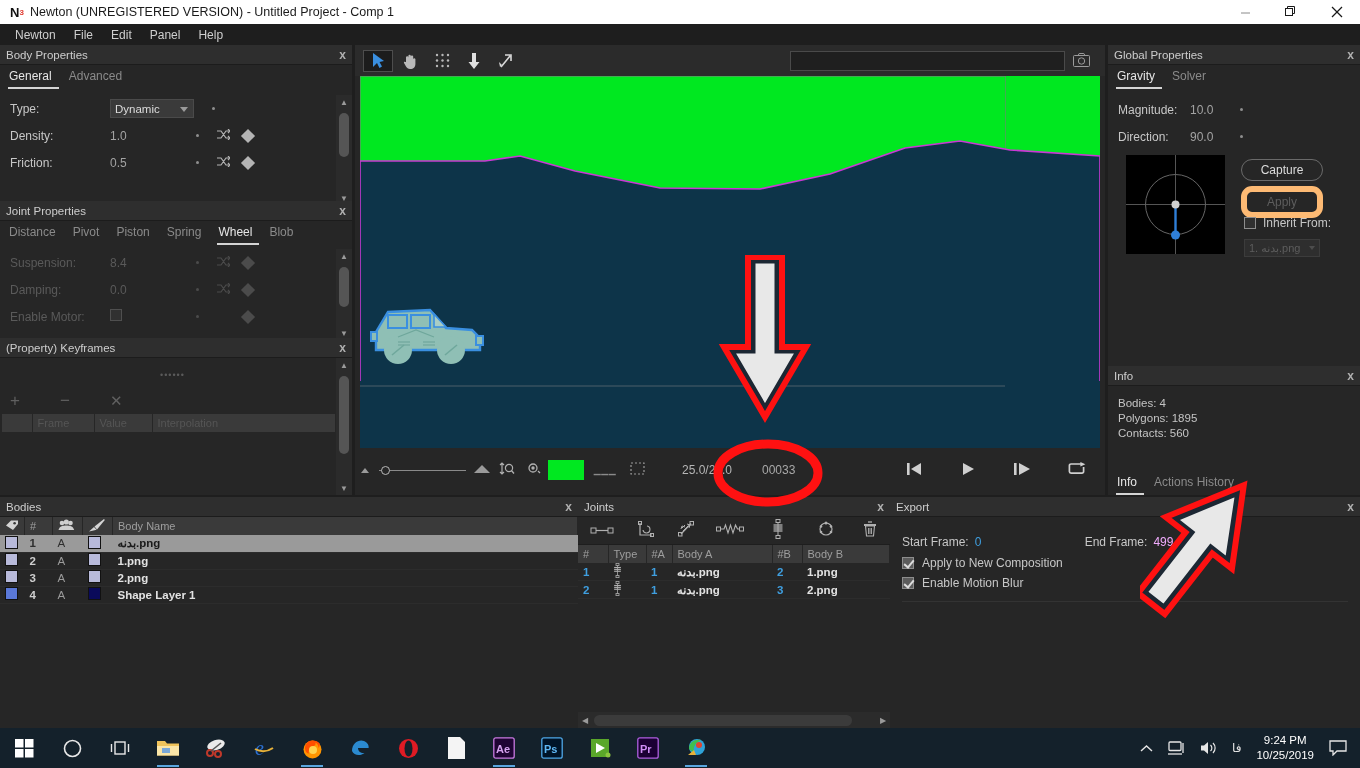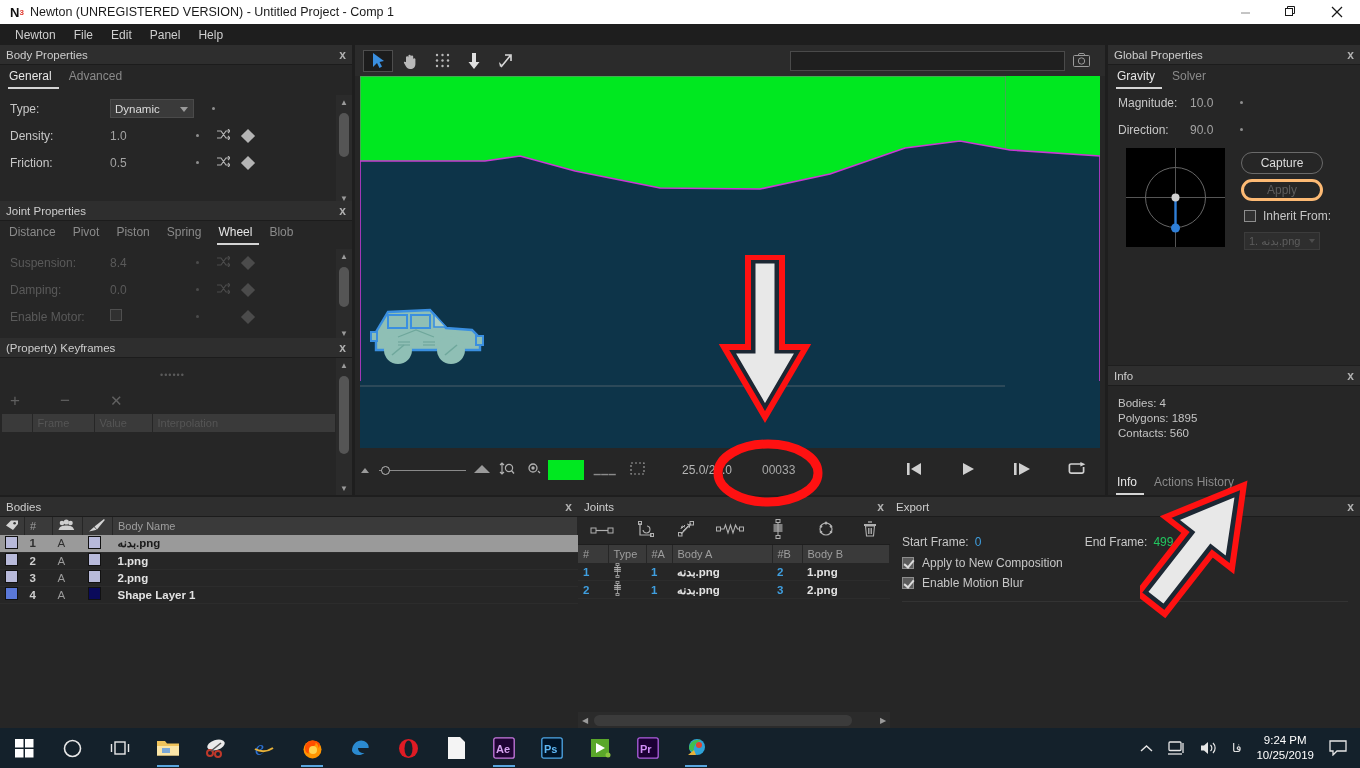--- a/index.html
+++ b/index.html
@@ -469,21 +469,21 @@
   <div class="panel" style="left:1108px;top:45px;width:252px;height:320px;">
     <div class="panel-head">
       <div class="t">Global Properties</div>
       <div class="x">x</div>
     </div>
     <div class="tabs">
       <div class="tab active">Gravity</div>
       <div class="tab">Solver</div>
     </div>
     <div class="panel-body" style="height:274px;">
-      <div class="prow" style="margin-top:0;">
+      <div class="prow" style="margin-top:7px;">
         <div class="plabel" style="width:72px;">Magnitude:</div>
         <div class="pval" style="width:50px;">10.0</div>
         <div class="dot"></div>
       </div>
       <div class="prow">
         <div class="plabel" style="width:72px;">Direction:</div>
         <div class="pval" style="width:50px;">90.0</div>
         <div class="dot"></div>
       </div>
       <div style="position:relative;height:120px;">
@@ -491,21 +491,21 @@
           <svg width="99" height="99" viewBox="0 0 99 99">
             <line x1="49.5" y1="0" x2="49.5" y2="99" stroke="#555" stroke-width="1"></line>
             <line x1="0" y1="49.5" x2="99" y2="49.5" stroke="#555" stroke-width="1"></line>
             <circle cx="49.5" cy="49.5" r="30" fill="none" stroke="#666" stroke-width="1"></circle>
             <line x1="49.5" y1="49.5" x2="49.5" y2="80" stroke="#2f7fd8" stroke-width="2.4"></line>
             <circle cx="49.5" cy="49.5" r="4" fill="#d0d0d0"></circle>
             <circle cx="49.5" cy="80" r="4.5" fill="#2f7fd8"></circle>
           </svg>
         </div>
         <div style="position:absolute;left:133px;top:9px;width:82px;height:22px;border:1px solid #6a6a6a;border-radius:11px;display:flex;align-items:center;justify-content:center;color:#dcdcdc;font-size:12px;">Capture</div>
-        <div style="position:absolute;left:133px;top:36px;width:82px;height:22px;border:3px solid #fdba74;border-radius:11px;display:flex;align-items:center;justify-content:center;color:#5d5d5d;font-size:12px;">Apply</div>
+        <div style="position:absolute;left:133px;top:36px;width:82px;height:32px;border:6px solid #fdba74;border-radius:11px;display:flex;align-items:center;justify-content:center;color:#5d5d5d;font-size:12px;">Apply</div>
         <div style="position:absolute;left:136px;top:66px;display:flex;align-items:center;">
           <span class="chkbox" style="margin-right:7px;"></span>
           <span style="font-size:12px;color:#c7c7c7;">Inherit From:</span>
         </div>
         <div style="position:absolute;left:136px;top:89px;width:76px;height:18px;background:#2e2e2e;border:1px solid #3c3c3c;display:flex;align-items:center;padding:0 4px;">
           <span style="font-size:11px;color:#5d5d5d;">1. بدنه.png</span>
           <span style="position:absolute;right:4px;border-left:3.5px solid transparent;border-right:3.5px solid transparent;border-top:4.5px solid #4d4d4d;"></span>
         </div>
       </div>
     </div>
@@ -740,21 +740,21 @@
   <div class="panel" style="left:890px;top:497px;width:470px;height:231px;">
     <div class="panel-head">
       <div class="t">Export</div>
       <div class="x">x</div>
     </div>
     <div class="panel-body" style="height:211px;padding-top:14px;">
       <div style="display:flex;align-items:center;padding-left:12px;height:22px;">
         <span style="font-size:12px;color:#c7c7c7;">Start Frame:</span>
         <span style="font-size:12px;color:#3f9fe0;margin-left:6px;width:110px;">0</span>
         <span style="font-size:12px;color:#c7c7c7;">End Frame:</span>
-        <span style="font-size:12px;color:#22c55e;margin-left:6px;">499</span>
+        <span style="font-size:12px;color:#f0abfc;margin-left:6px;">499</span>
       </div>
       <div style="display:flex;align-items:center;padding-left:12px;height:20px;">
         <span class="chkbox checked" style="margin-right:8px;"></span>
         <span style="font-size:12px;color:#c7c7c7;">Apply to New Composition</span>
       </div>
       <div style="display:flex;align-items:center;padding-left:12px;height:20px;">
         <span class="chkbox checked" style="margin-right:8px;"></span>
         <span style="font-size:12px;color:#c7c7c7;">Enable Motion Blur</span>
       </div>
       <div style="margin:8px 12px 0 12px;height:1px;background:#333;"></div>

